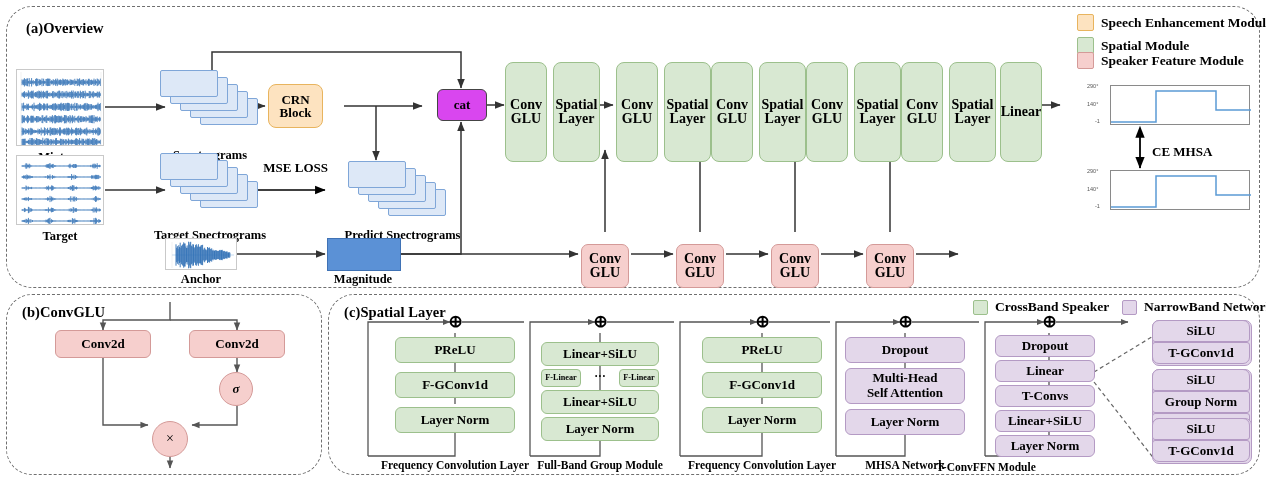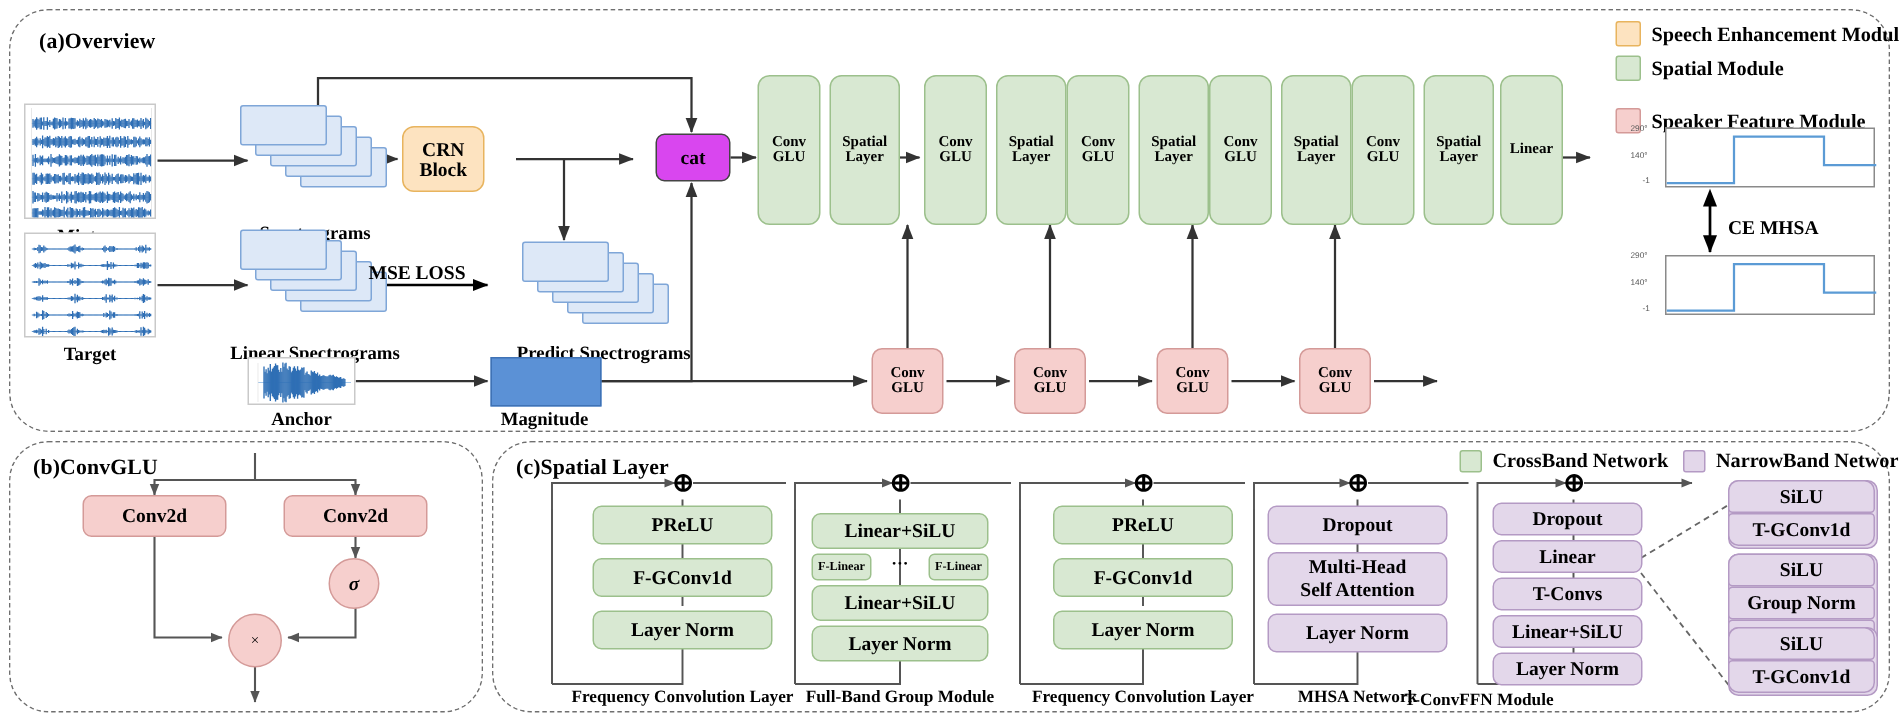--- a/index.html
+++ b/index.html
@@ -30,21 +30,21 @@
   .legend-item{position:absolute;display:flex;align-items:center;gap:7px;}
   .legend-sw{width:17px;height:17px;box-sizing:border-box;border-radius:2px;}
   .legend-tx{font-weight:bold;font-size:13.5px;white-space:nowrap;}
 
   .plotbox{position:absolute;box-sizing:border-box;border:1px solid #8a8a8a;background:#fff;}
   .axlab{position:absolute;font-size:5.5px;color:#555;font-family:"Liberation Sans",sans-serif;white-space:nowrap;}
 
   .wavebox{position:absolute;box-sizing:border-box;border:1px solid #c9c9c9;background:#fff;overflow:hidden;}
 
   .t11{font-size:11.5px;}
-  .t12{font-size:10px;}
+  .t12{font-size:14px;margin-top:12px;}
   .t13{font-size:13px;}
   .t8{font-size:8.2px;}
   .sigma{position:absolute;border-radius:50%;background:#f6cfcd;border:1.3px solid #d49a98;
          display:flex;align-items:center;justify-content:center;font-style:italic;font-weight:bold;}
   .times{position:absolute;border-radius:50%;background:#f6cfcd;border:1.3px solid #d49a98;
          display:flex;align-items:center;justify-content:center;font-weight:normal;}
 </style>
 </head>
 <body>
 
@@ -164,21 +164,21 @@
   <div class="panel-title" style="left:26px;top:20px;">(a)Overview</div>
 
   <div class="legend-item" style="left:1077px;top:14px;">
     <span class="legend-sw" style="background:#fde3c0;border:1.4px solid #e8b45e;"></span>
     <span class="legend-tx">Speech Enhancement Module</span>
   </div>
   <div class="legend-item" style="left:1077px;top:37px;">
     <span class="legend-sw" style="background:#d8e8d2;border:1.4px solid #9cc08c;"></span>
     <span class="legend-tx">Spatial Module</span>
   </div>
-  <div class="legend-item" style="left:1077px;top:72px;">
+  <div class="legend-item" style="left:1077px;top:52px;">
     <span class="legend-sw" style="background:#f6cfcd;border:1.4px solid #d49a98;"></span>
     <span class="legend-tx">Speaker Feature Module</span>
   </div>
 
   <div class="wavebox" style="left:16px;top:69px;width:88px;height:77px;">
     <svg width="88" height="77" viewBox="0 0 88 77">
       <g stroke="#2f6fb5" stroke-width="0.7">
         <line x1="4" y1="12.3" x2="84" y2="12.3" stroke="#8fb8e0" stroke-width="0.4"></line>
         <line x1="4" y1="24.6" x2="84" y2="24.6" stroke="#8fb8e0" stroke-width="0.4"></line>
         <line x1="4" y1="36.9" x2="84" y2="36.9" stroke="#8fb8e0" stroke-width="0.4"></line>
@@ -1409,32 +1409,32 @@
   </div>
   <div class="cap" style="left:140px;top:148px;width:140px;">Spectrograms</div>
 
   <div style="position:absolute;left:160px;top:152px;width:100px;height:72px;">
     <div class="blue-card" style="left:40px;top:29px;width:56px;height:25px;"></div>
     <div class="blue-card" style="left:30px;top:22px;width:56px;height:25px;"></div>
     <div class="blue-card" style="left:20px;top:15px;width:56px;height:25px;"></div>
     <div class="blue-card" style="left:10px;top:8px;width:56px;height:25px;"></div>
     <div class="blue-card" style="left:0px;top:1px;width:56px;height:25px;"></div>
   </div>
-  <div class="cap" style="left:130px;top:228px;width:160px;">Linear Spectrograms</div>
+  <div class="cap" style="left:130px;top:228px;width:160px;">Target Spectrograms</div>
 
   <div style="position:absolute;left:348px;top:160px;width:100px;height:72px;">
     <div class="blue-card" style="left:40px;top:29px;width:56px;height:25px;"></div>
     <div class="blue-card" style="left:30px;top:22px;width:56px;height:25px;"></div>
     <div class="blue-card" style="left:20px;top:15px;width:56px;height:25px;"></div>
     <div class="blue-card" style="left:10px;top:8px;width:56px;height:25px;"></div>
     <div class="blue-card" style="left:0px;top:1px;width:56px;height:25px;"></div>
   </div>
   <div class="cap" style="left:320px;top:228px;width:165px;">Predict Spectrograms</div>
 
-  <div class="cap t13" style="left:228px;top:174px;width:100px;">MSE LOSS</div>
+  <div class="cap t13" style="left:228px;top:160px;width:100px;text-align:right;">MSE LOSS</div>
 
   <div class="wavebox" style="left:165px;top:238px;width:72px;height:32px;">
     <svg width="72" height="32" viewBox="0 0 72 32">
       <line x1="6" y1="16" x2="68" y2="16" stroke="#9cc2e8" stroke-width="0.6"></line>
       <g stroke="#2f6fb5" stroke-width="0.9" id="anchorwave">
           <line x1="10.0" y1="5.3" x2="10.0" y2="26.7"></line>
           <line x1="10.7" y1="8.8" x2="10.7" y2="23.2"></line>
           <line x1="11.4" y1="7.2" x2="11.4" y2="24.8"></line>
           <line x1="12.1" y1="9.8" x2="12.1" y2="22.2"></line>
           <line x1="12.8" y1="6.2" x2="12.8" y2="25.8"></line>
@@ -1616,21 +1616,21 @@
   <div class="node pink t13" style="left:55px;top:330px;width:96px;height:28px;border-radius:6px;">Conv2d</div>
   <div class="node pink t13" style="left:189px;top:330px;width:96px;height:28px;border-radius:6px;">Conv2d</div>
   <div class="sigma t13" style="left:219px;top:372px;width:32px;height:32px;">σ</div>
   <div class="times t12" style="left:152px;top:409px;width:34px;height:34px;">×</div>
 
   <div class="panel" style="left:328px;top:294px;width:932px;height:181px;"></div>
   <div class="panel-title" style="left:344px;top:304px;">(c)Spatial Layer</div>
 
   <div class="legend-item" style="left:973px;top:299px;">
     <span class="legend-sw" style="background:#d8e8d2;border:1.4px solid #9cc08c;width:15px;height:15px;"></span>
-    <span class="legend-tx">CrossBand Network</span>
+    <span class="legend-tx">CrossBand Speaker</span>
   </div>
   <div class="legend-item" style="left:1122px;top:299px;">
     <span class="legend-sw" style="background:#e3d7ea;border:1.4px solid #b49ac4;width:15px;height:15px;"></span>
     <span class="legend-tx">NarrowBand Network</span>
   </div>
 
   <div class="node white" style="left:448px;top:314px;width:15px;height:15px;border:none;background:none;font-size:17px;line-height:1;">⊕</div>
   <div class="node white" style="left:593px;top:314px;width:15px;height:15px;border:none;background:none;font-size:17px;line-height:1;">⊕</div>
   <div class="node white" style="left:755px;top:314px;width:15px;height:15px;border:none;background:none;font-size:17px;line-height:1;">⊕</div>
   <div class="node white" style="left:898px;top:314px;width:15px;height:15px;border:none;background:none;font-size:17px;line-height:1;">⊕</div>

